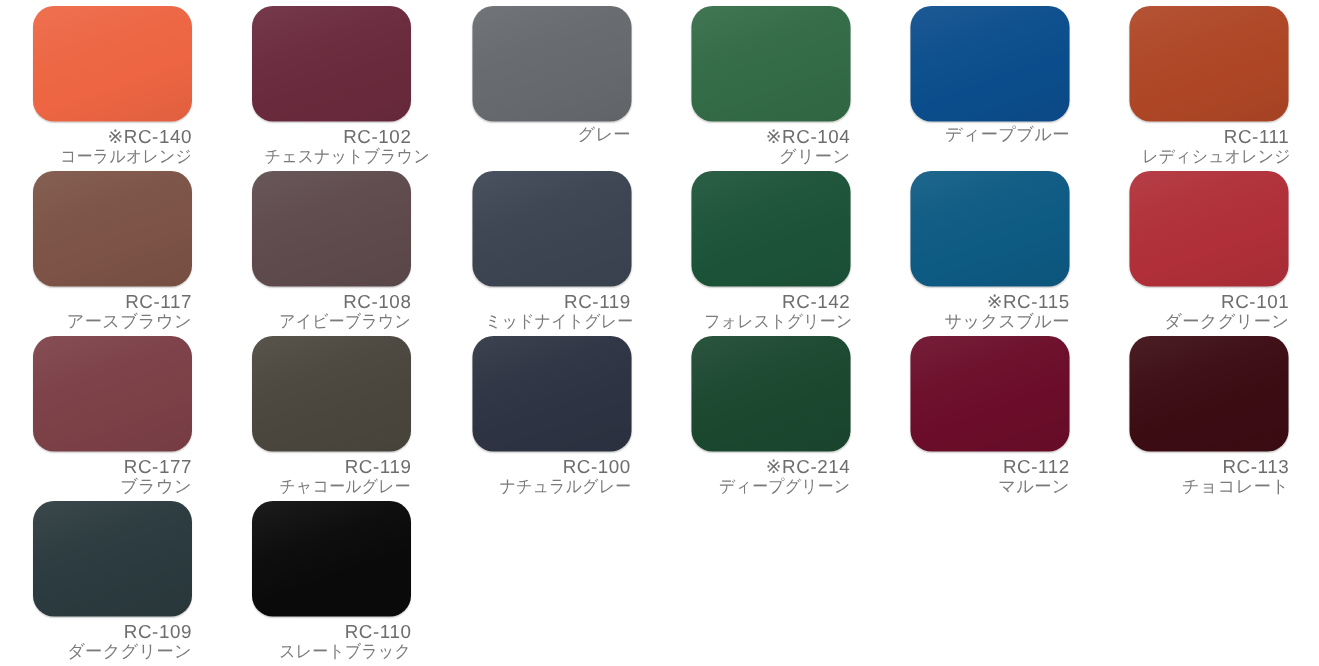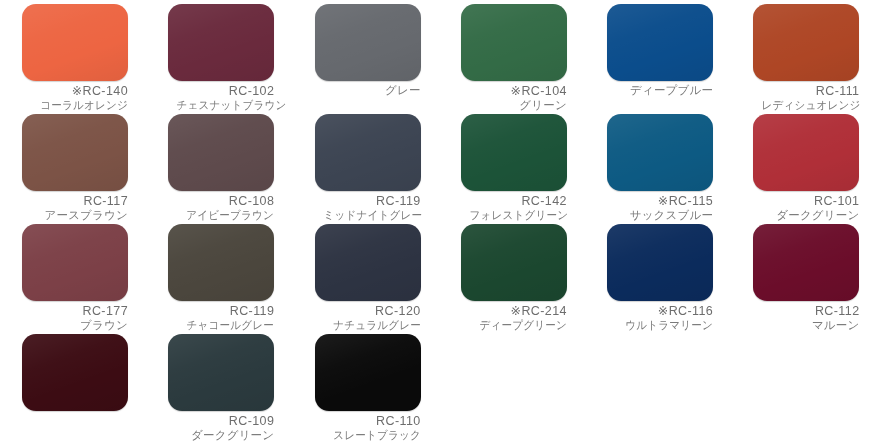--- a/index.html
+++ b/index.html
@@ -174,47 +174,44 @@
     <div class="swatch-cell wide-name">
       <div class="swatch-chip" style="background: rgb(75, 70, 61);"></div>
       <div class="swatch-caption">
         <span class="swatch-code">RC-119</span>
         <span class="swatch-name">チャコールグレー</span>
       </div>
     </div>
     <div class="swatch-cell wide-name">
       <div class="swatch-chip" style="background: rgb(45, 51, 66);"></div>
       <div class="swatch-caption">
-        <span class="swatch-code">RC-120</span>
+        <span class="swatch-code">RC-100</span>
         <span class="swatch-name">ナチュラルグレー</span>
       </div>
     </div>
     <div class="swatch-cell wide-name">
       <div class="swatch-chip" style="background: rgb(27, 71, 47);"></div>
       <div class="swatch-caption">
         <span class="swatch-code">※RC-214</span>
         <span class="swatch-name">ディープグリーン</span>
       </div>
     </div>
-    <div class="swatch-cell wide-name">
-      <div class="swatch-chip" style="background: rgb(11, 43, 92);"></div>
-      <div class="swatch-caption">
-        <span class="swatch-code">※RC-116</span>
-        <span class="swatch-name">ウルトラマリーン</span>
-      </div>
-    </div>
     <div class="swatch-cell">
       <div class="swatch-chip" style="background: rgb(107, 13, 42);"></div>
       <div class="swatch-caption">
         <span class="swatch-code">RC-112</span>
         <span class="swatch-name">マルーン</span>
       </div>
     </div>
     <div class="swatch-cell">
       <div class="swatch-chip" style="background: rgb(60, 12, 19);"></div>
+      <div class="swatch-caption">
+        <span class="swatch-code">RC-113</span>
+        <span class="swatch-name">チョコレート</span>
+      </div>
     </div>
     <div class="swatch-cell">
       <div class="swatch-chip" style="background: rgb(43, 58, 62);"></div>
       <div class="swatch-caption">
         <span class="swatch-code">RC-109</span>
         <span class="swatch-name">ダークグリーン</span>
       </div>
     </div>
     <div class="swatch-cell wide-name">
       <div class="swatch-chip" style="background: rgb(10, 10, 10);"></div>

